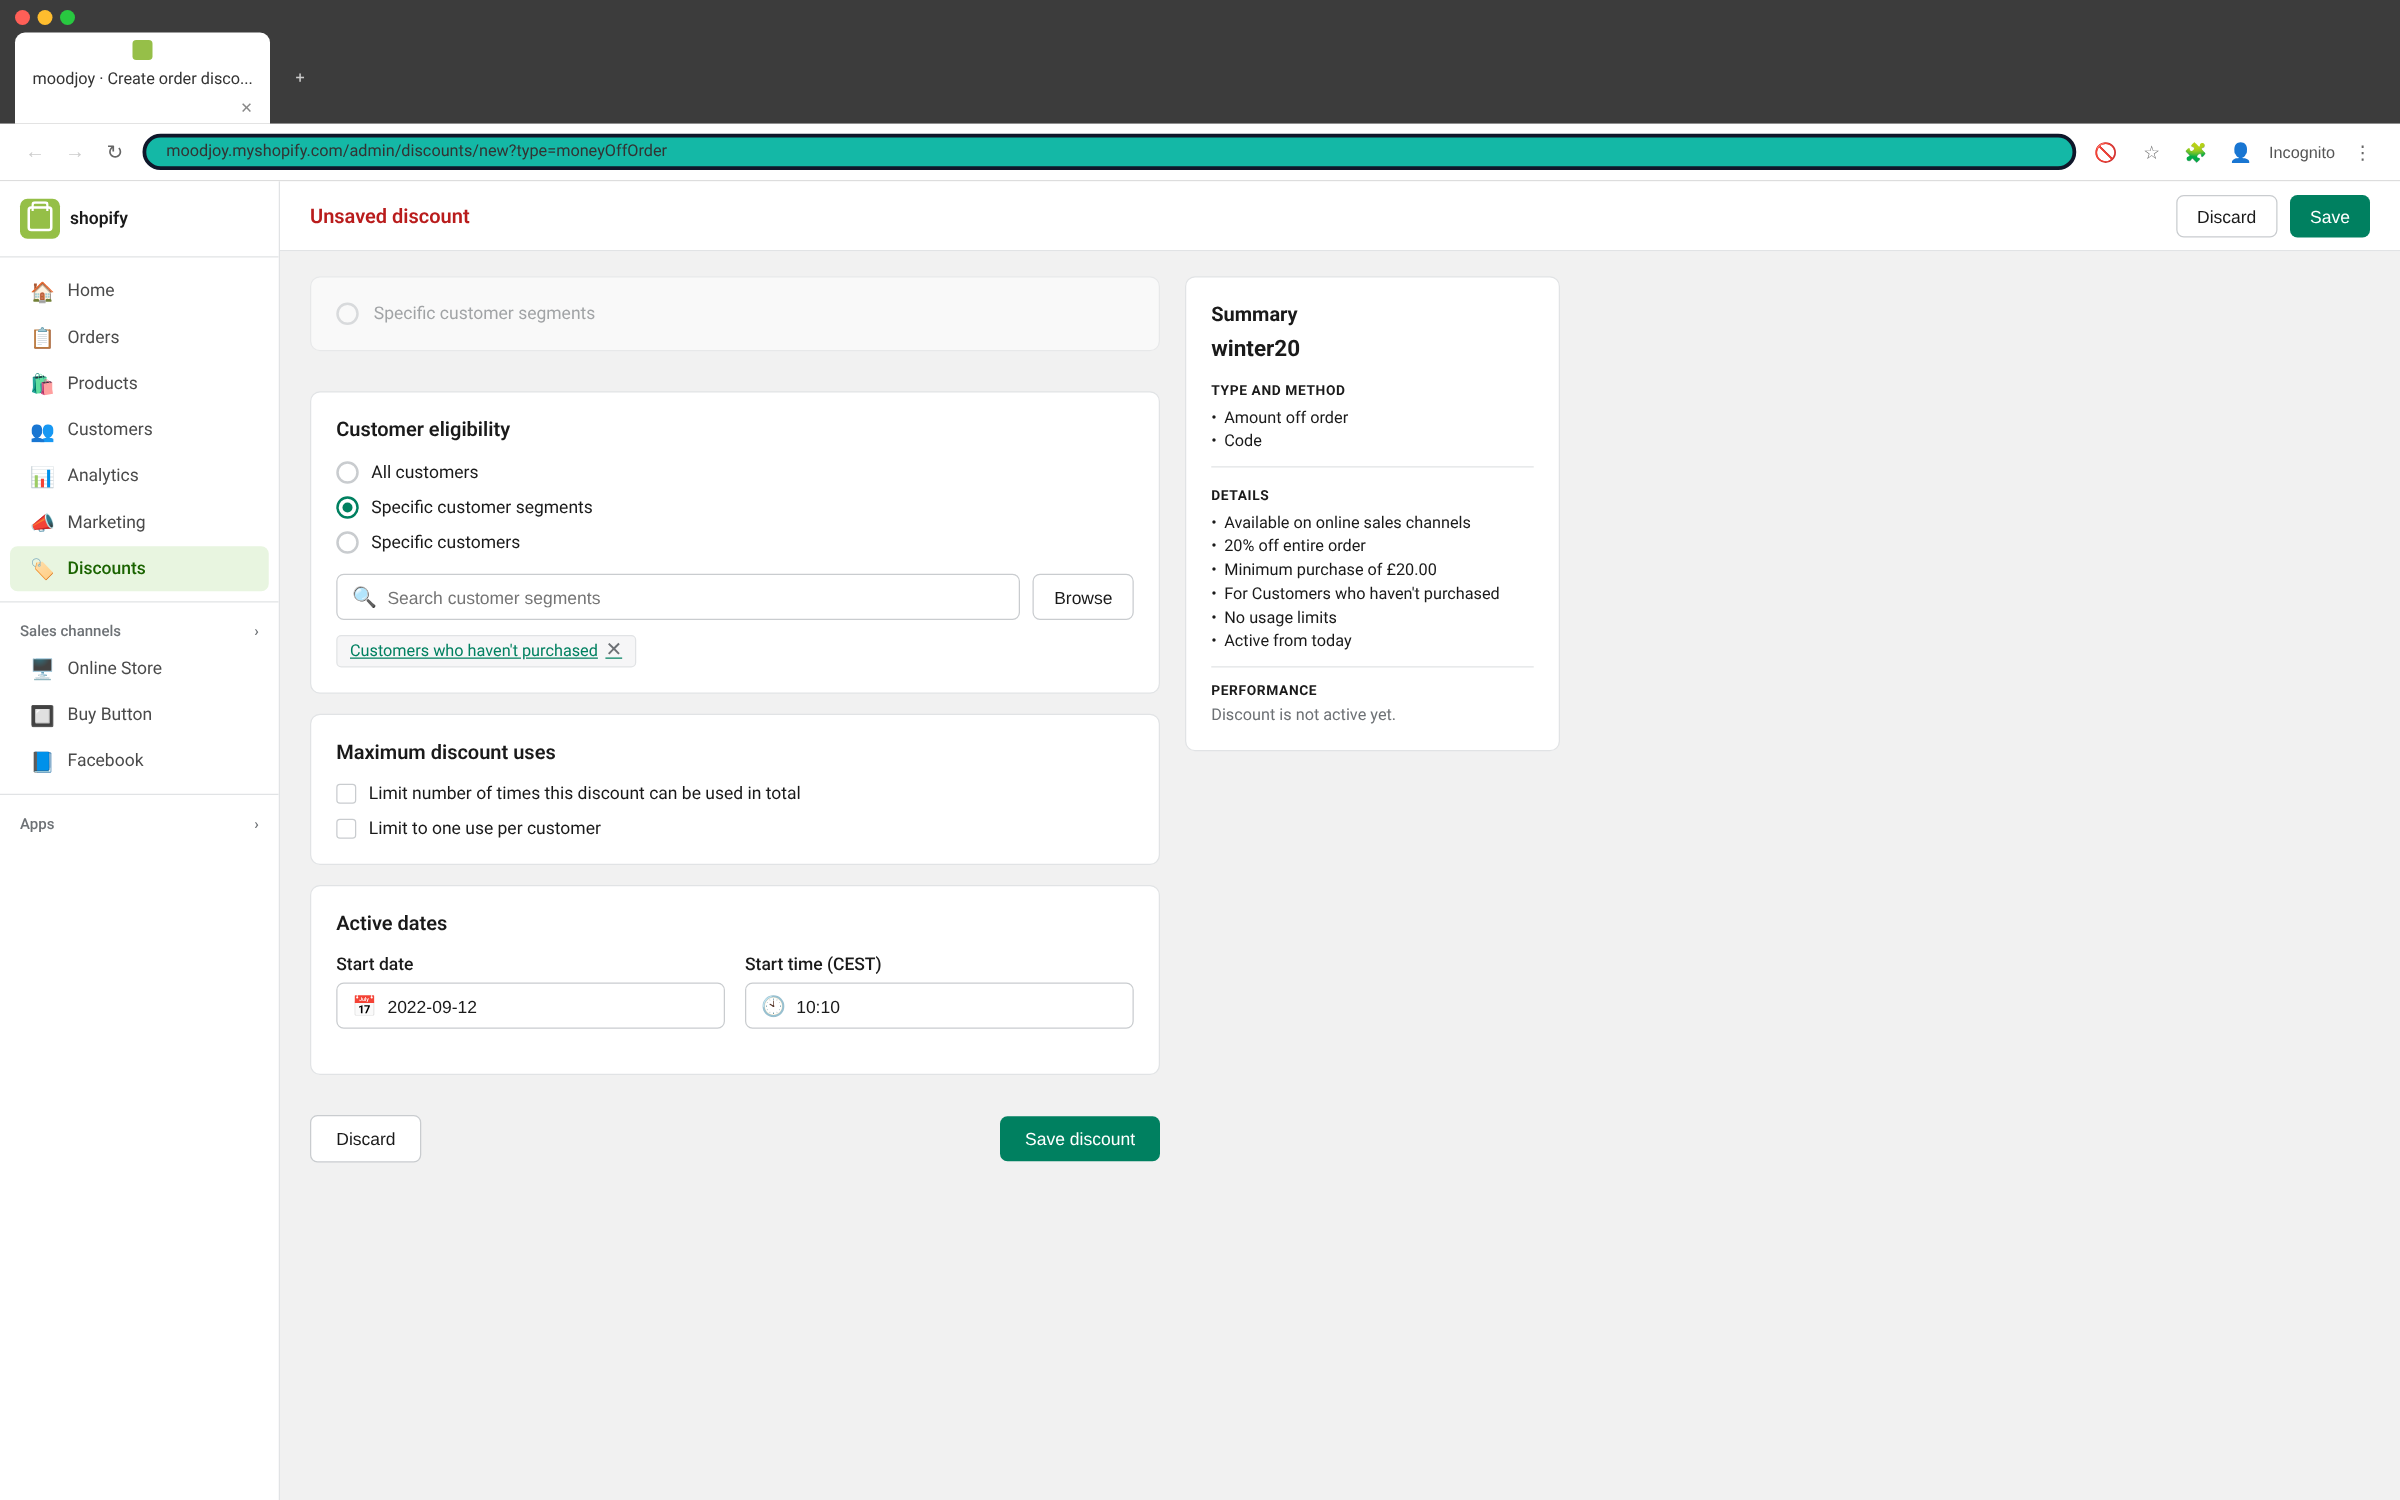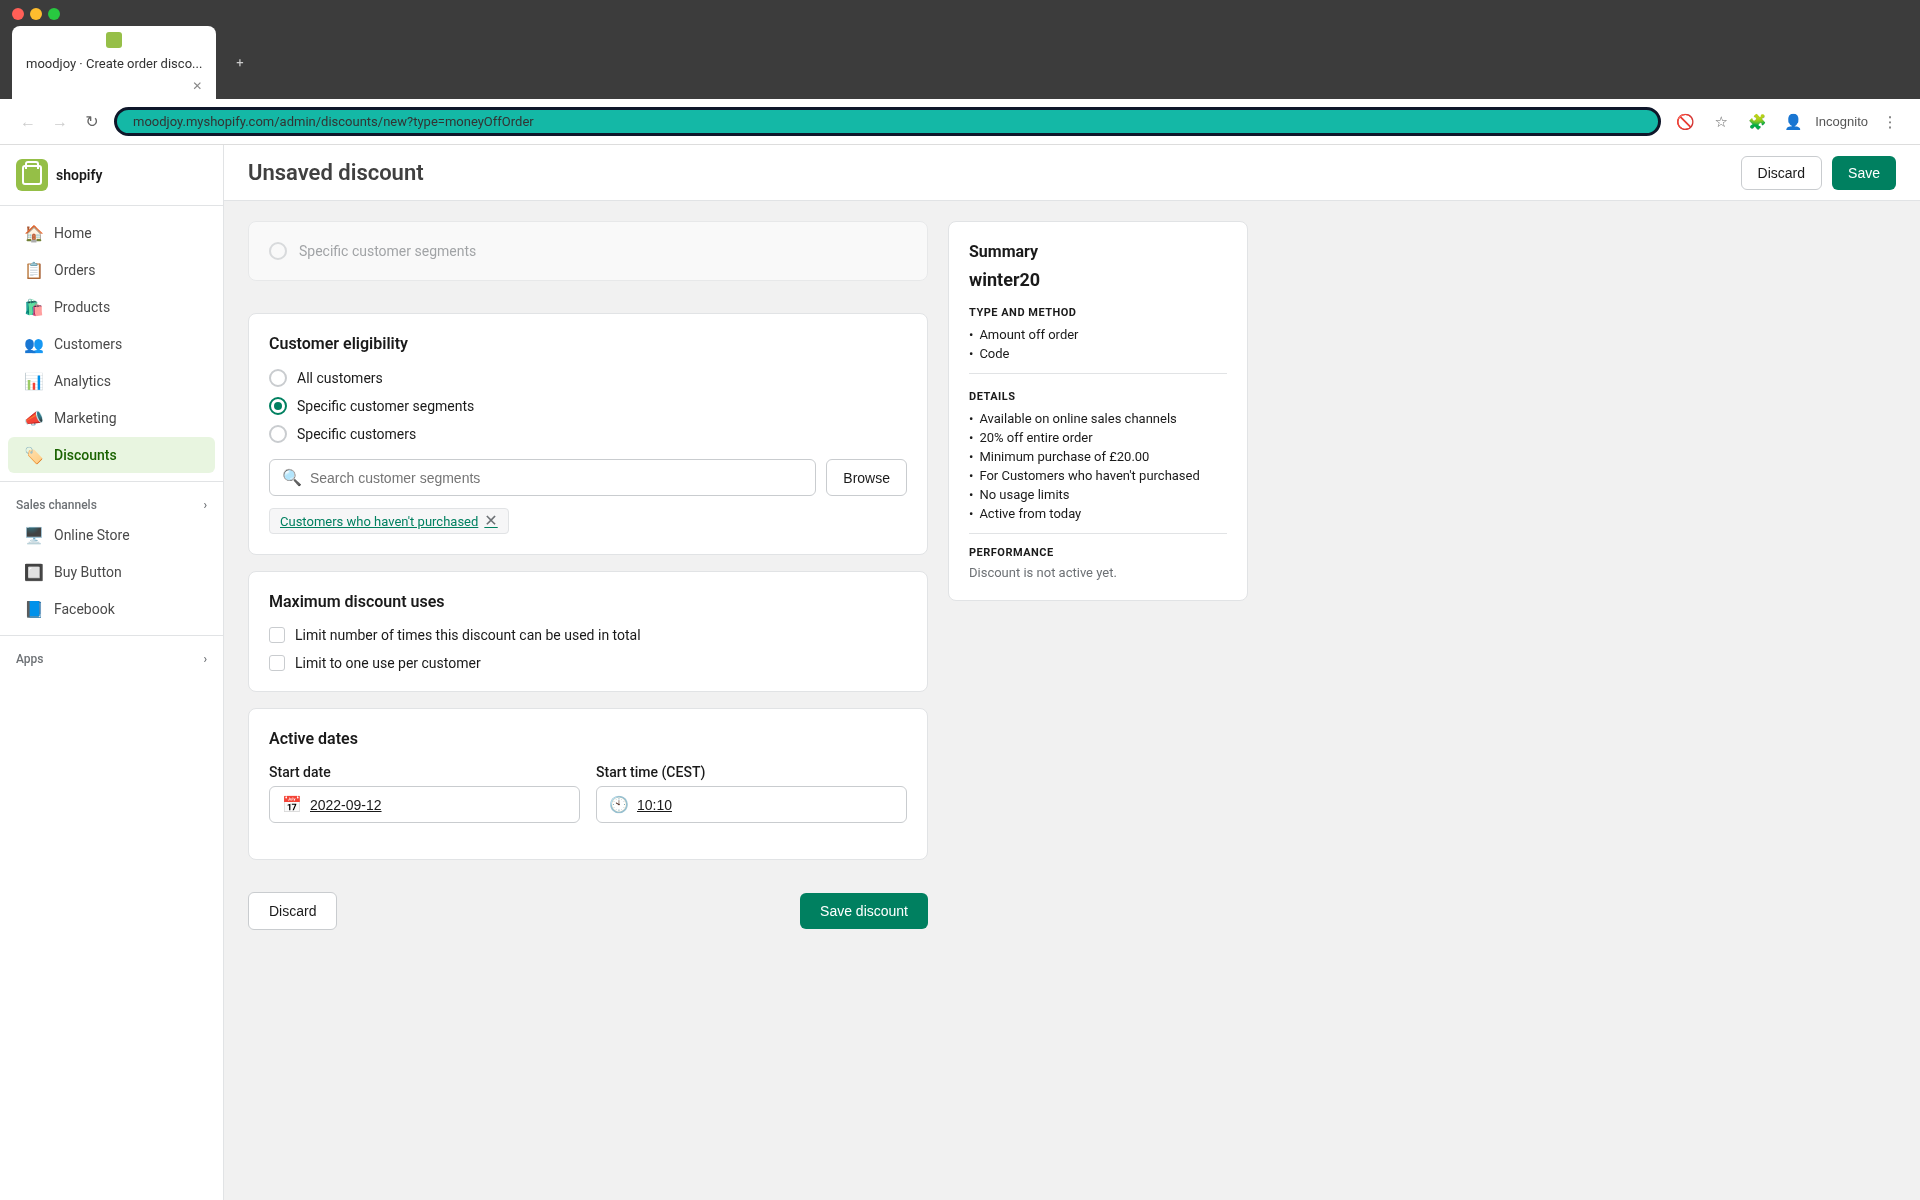--- a/index.html
+++ b/index.html
@@ -40,21 +40,21 @@
     .nav-item { display: flex; align-items: center; gap: 10px; padding: 8px 16px; cursor: pointer; border-radius: 6px; margin: 1px 8px; color: #4a4a4a; font-size: 14px; text-decoration: none; }
     .nav-item.active { background: #e8f5e0; color: #1a6300; font-weight: 500; }
     .nav-item .nav-icon { width: 20px; height: 20px; display: flex; align-items: center; justify-content: center; font-size: 16px; flex-shrink: 0; }
     .nav-section { padding: 8px 16px 4px; font-size: 12px; color: #6d7175; font-weight: 500; display: flex; align-items: center; justify-content: space-between; cursor: pointer; }
     .nav-section-arrow { font-size: 12px; color: #6d7175; }
     .sidebar-divider { height: 1px; background: #e1e3e5; margin: 8px 0; }
     .sidebar-bottom { padding: 8px 0; }
 
     
     .top-header { background: #fff; border-bottom: 1px solid #e1e3e5; padding: 12px 24px; display: flex; align-items: center; justify-content: space-between; height: 56px; }
-    .header-title { font-size: 22px; font-weight: 600; color: #404040; }
+    .header-title { font-size: 16px; font-weight: 600; color: #b91c1c; }
     .header-actions { display: flex; gap: 10px; }
     .btn-discard { background: #fff; border: 1px solid #c9cccf; border-radius: 6px; padding: 8px 16px; font-size: 14px; color: #1a1a1a; cursor: pointer; font-weight: 500; }
     .btn-save { background: #008060; border: none; border-radius: 6px; padding: 8px 16px; font-size: 14px; color: #fff; cursor: pointer; font-weight: 500; }
 
     
     .main-content { flex: 1; display: flex; gap: 20px; padding: 20px 24px; overflow-y: auto; }
     .content-area { flex: 1; display: flex; flex-direction: column; gap: 16px; max-width: 680px; }
     .sidebar-right { width: 300px; flex-shrink: 0; }
 
     
@@ -86,21 +86,21 @@
     .checkbox-option { display: flex; align-items: center; gap: 10px; cursor: pointer; }
     .checkbox-input { width: 16px; height: 16px; border: 1.5px solid #c9cccf; border-radius: 3px; background: #fff; flex-shrink: 0; cursor: pointer; appearance: none; -webkit-appearance: none; }
     .checkbox-label { font-size: 14px; color: #1a1a1a; }
 
     
     .date-row { display: flex; gap: 16px; margin-bottom: 16px; }
     .date-field { flex: 1; }
     .date-field label { display: block; font-size: 14px; color: #1a1a1a; margin-bottom: 6px; font-weight: 500; }
     .date-input-wrapper { display: flex; align-items: center; gap: 8px; border: 1px solid #c9cccf; border-radius: 6px; padding: 8px 12px; background: #fff; }
     .date-icon { color: #6d7175; font-size: 16px; }
-    .date-input { flex: 1; border: none; outline: none; font-size: 14px; color: #1a1a1a; background: transparent; text-decoration: underline; }
+    .date-input { flex: 1; border: none; outline: none; font-size: 14px; color: #1a1a1a; background: transparent; }
 
     
     .summary-card { background: #fff; border: 1px solid #e1e3e5; border-radius: 8px; padding: 20px; }
     .summary-title { font-size: 16px; font-weight: 700; color: #1a1a1a; margin-bottom: 8px; }
     .discount-code { font-size: 18px; font-weight: 700; color: #1a1a1a; margin-bottom: 16px; }
     .summary-section-title { font-size: 11px; font-weight: 700; color: #1a1a1a; letter-spacing: 0.5px; text-transform: uppercase; margin-bottom: 8px; margin-top: 16px; }
     .summary-list { list-style: none; padding: 0; }
     .summary-list li { display: flex; align-items: flex-start; gap: 6px; font-size: 13px; color: #1a1a1a; margin-bottom: 4px; }
     .summary-list li::before { content: '•'; color: #1a1a1a; flex-shrink: 0; }
     .summary-divider { height: 1px; background: #e1e3e5; margin: 12px 0; }

